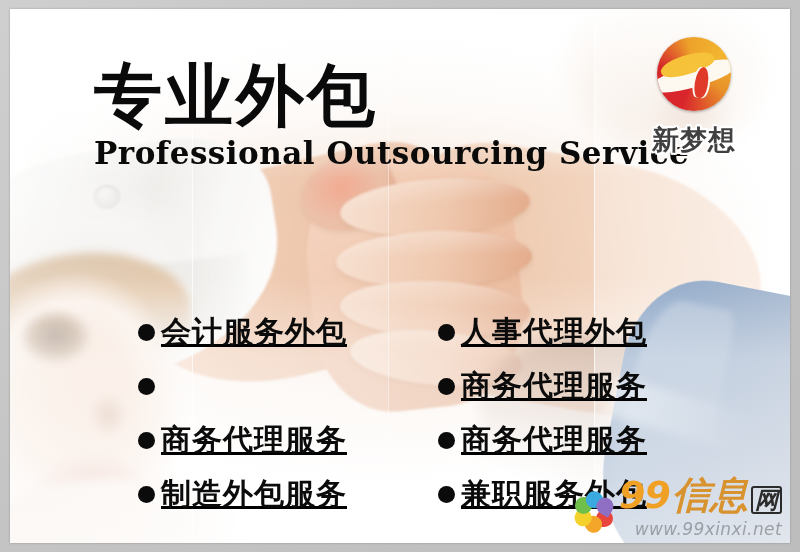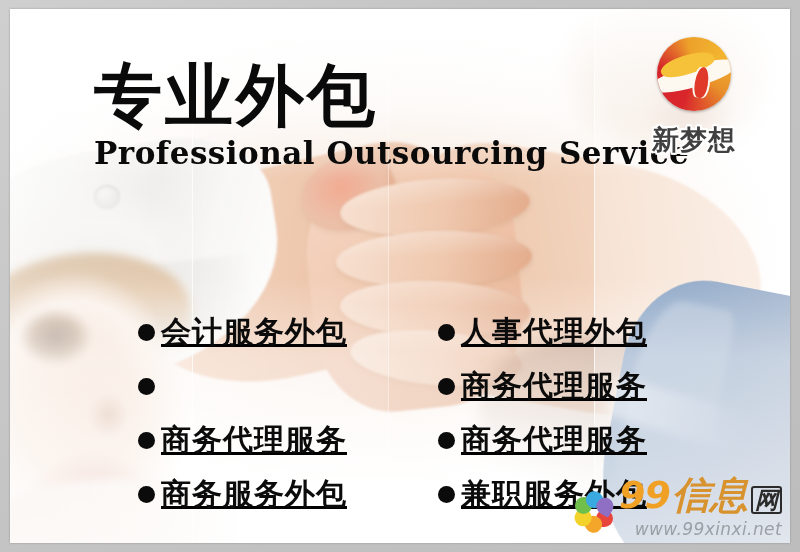--- a/index.html
+++ b/index.html
@@ -371,21 +371,21 @@
         </div>
         <div class="item">
           <span class="dot"></span>
         </div>
         <div class="item">
           <span class="dot"></span>
           <span class="label">商务代理服务</span>
         </div>
         <div class="item">
           <span class="dot"></span>
-          <span class="label">商务服务外包</span>
+          <span class="label">制造外包服务</span>
         </div>
       </div>
 
       <div id="col-right" class="col">
         <div class="item">
           <span class="dot"></span>
           <span class="label">人事代理外包</span>
         </div>
         <div class="item">
           <span class="dot"></span>

